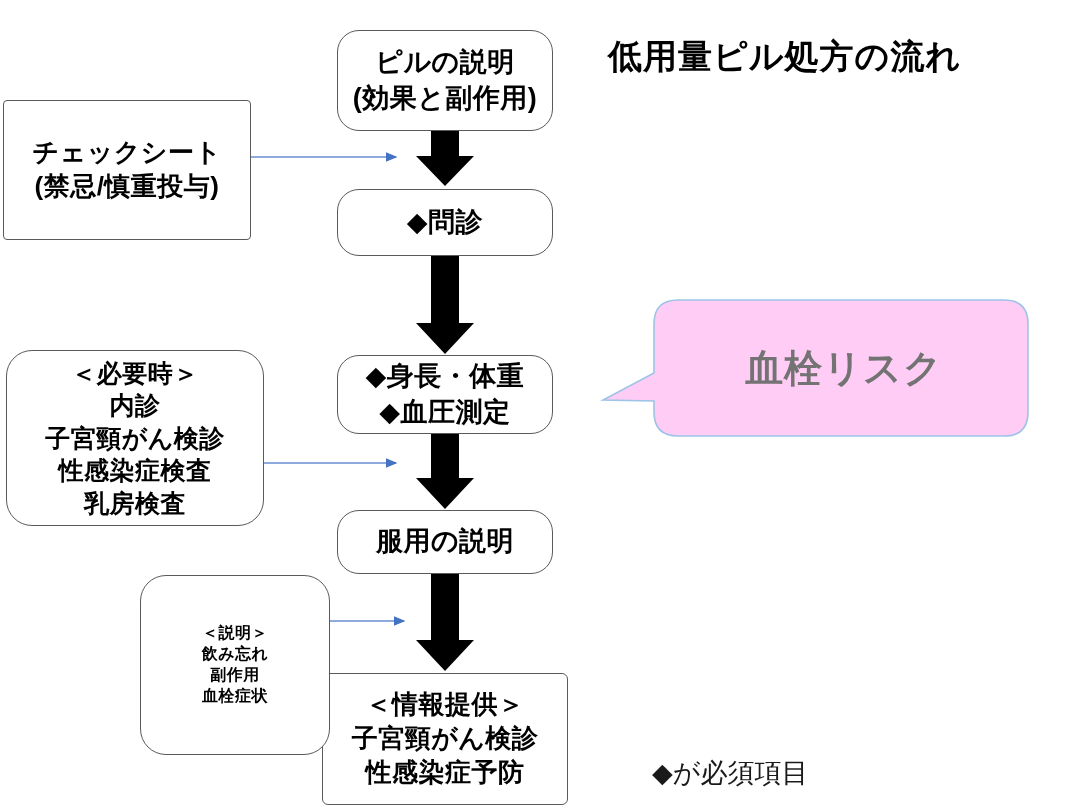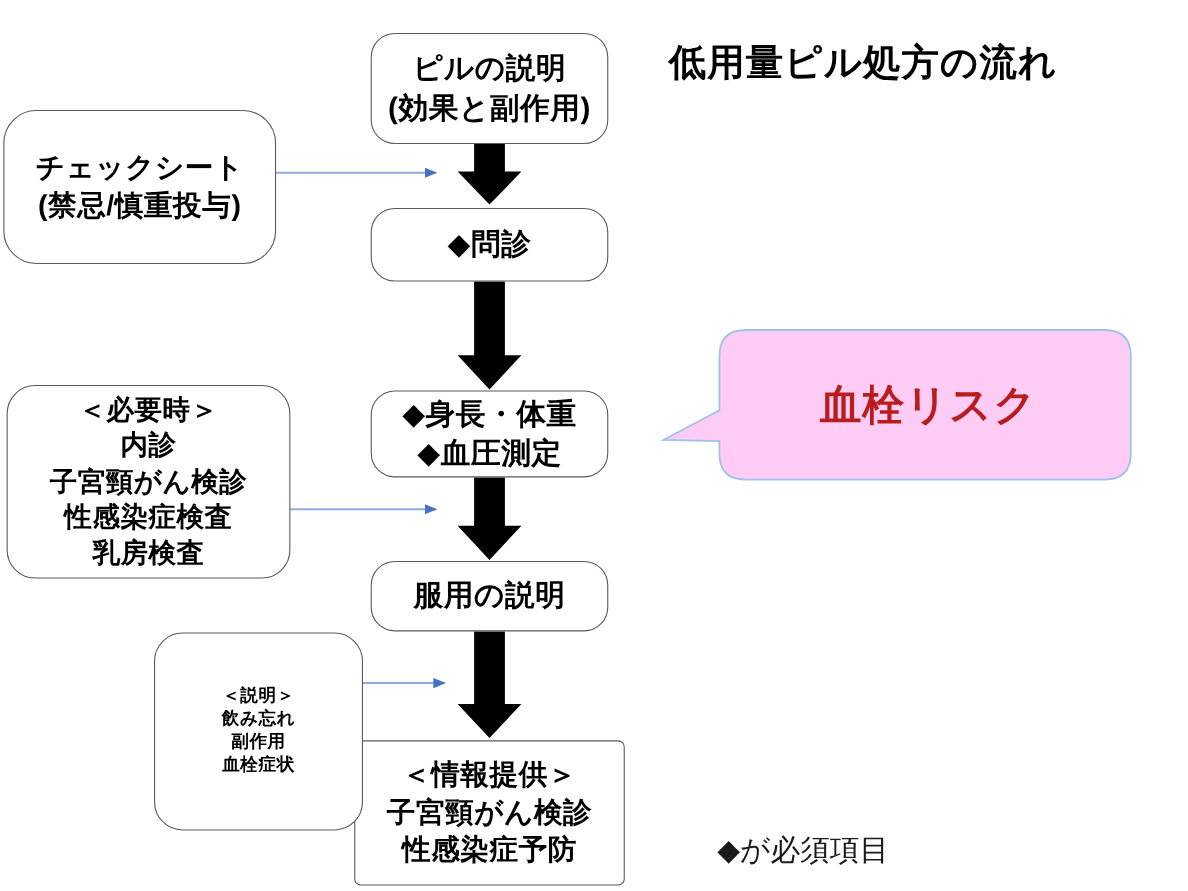--- a/index.html
+++ b/index.html
@@ -40,21 +40,21 @@
   .node .ln { display: block; white-space: nowrap; }
 
   
   #node-pill      { left: 337px; top: 30px;  width: 216px; height: 101px; font-size: 27px; }
   #node-monshin   { left: 337px; top: 189px; width: 216px; height: 67px;  font-size: 27px; }
   #node-vitals    { left: 337px; top: 355px; width: 216px; height: 79px;  font-size: 27px; }
   #node-fukuyou   { left: 337px; top: 510px; width: 216px; height: 64px;  font-size: 27px; }
   #node-info      { left: 322px; top: 673px; width: 246px; height: 132px; font-size: 26px; border-radius: 6px; }
 
   
-  #node-checksheet { left: 3px;  top: 100px; width: 248px; height: 140px; font-size: 26px; border-radius: 30px;}
+  #node-checksheet { left: 3px;  top: 100px; width: 248px; height: 140px; font-size: 26px; border-radius: 4px;}
   #node-needed     { left: 6px;  top: 350px; width: 258px; height: 176px; font-size: 25px; border-radius: 26px;}
   #node-explain    { left: 92px; top: 575px; width: 190px; height: 180px; font-size: 16px; border-radius: 26px; margin-left: 48px;}
 
   
   #callout {
     position: absolute;
     left: 600px; top: 298px;
     width: 430px; height: 140px;
     z-index: 3;
   }
@@ -63,21 +63,21 @@
     position: absolute;
     left: 0; top: 0;
     width: 430px; height: 140px;
     display: flex;
     align-items: center;
     justify-content: center;
     padding-left: 58px;
     box-sizing: border-box;
     font-size: 38px;
     font-weight: bold;
-    color: #b91c1c;
+    color: #737373;
     letter-spacing: 1px;
     white-space: nowrap;
     text-align: center;
   }
 
   
   #title {
     position: absolute;
     left: 608px; top: 34px;
     font-size: 34px;

